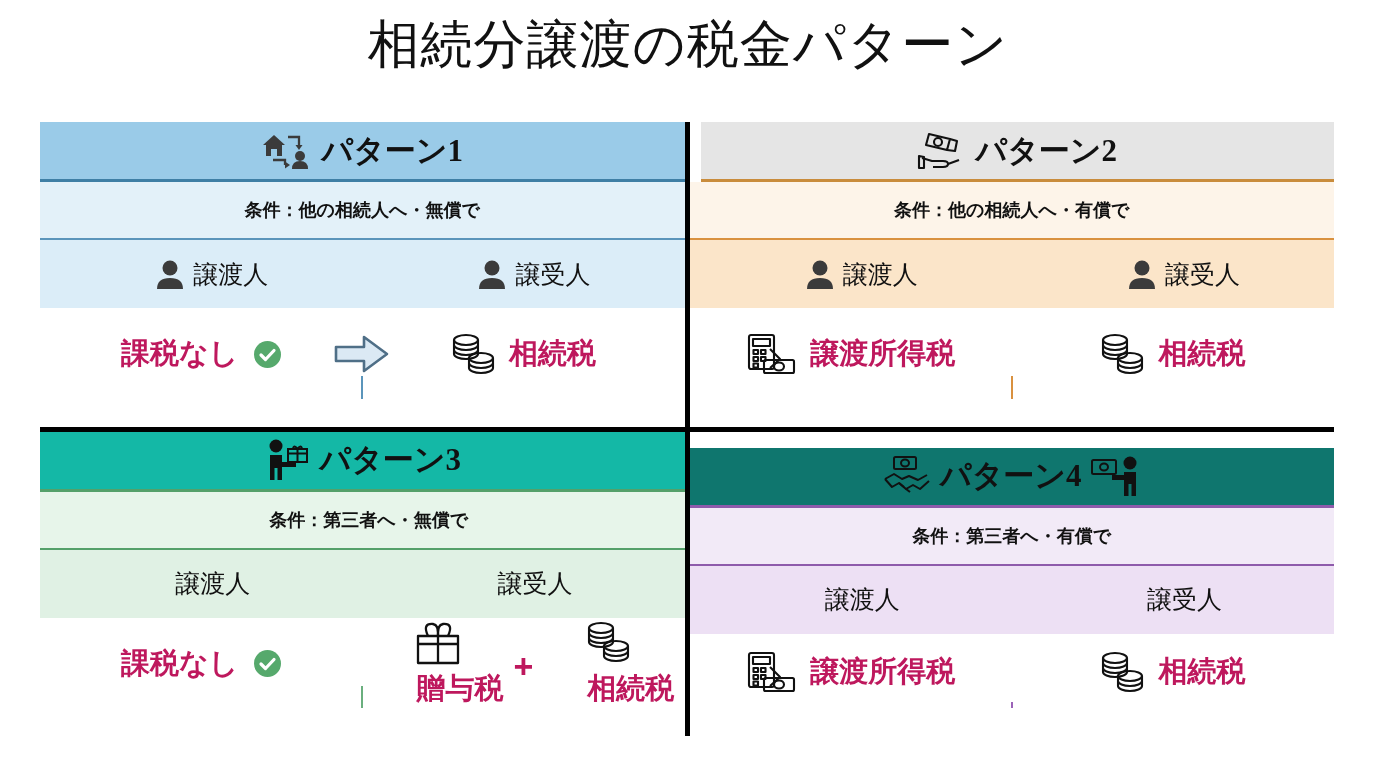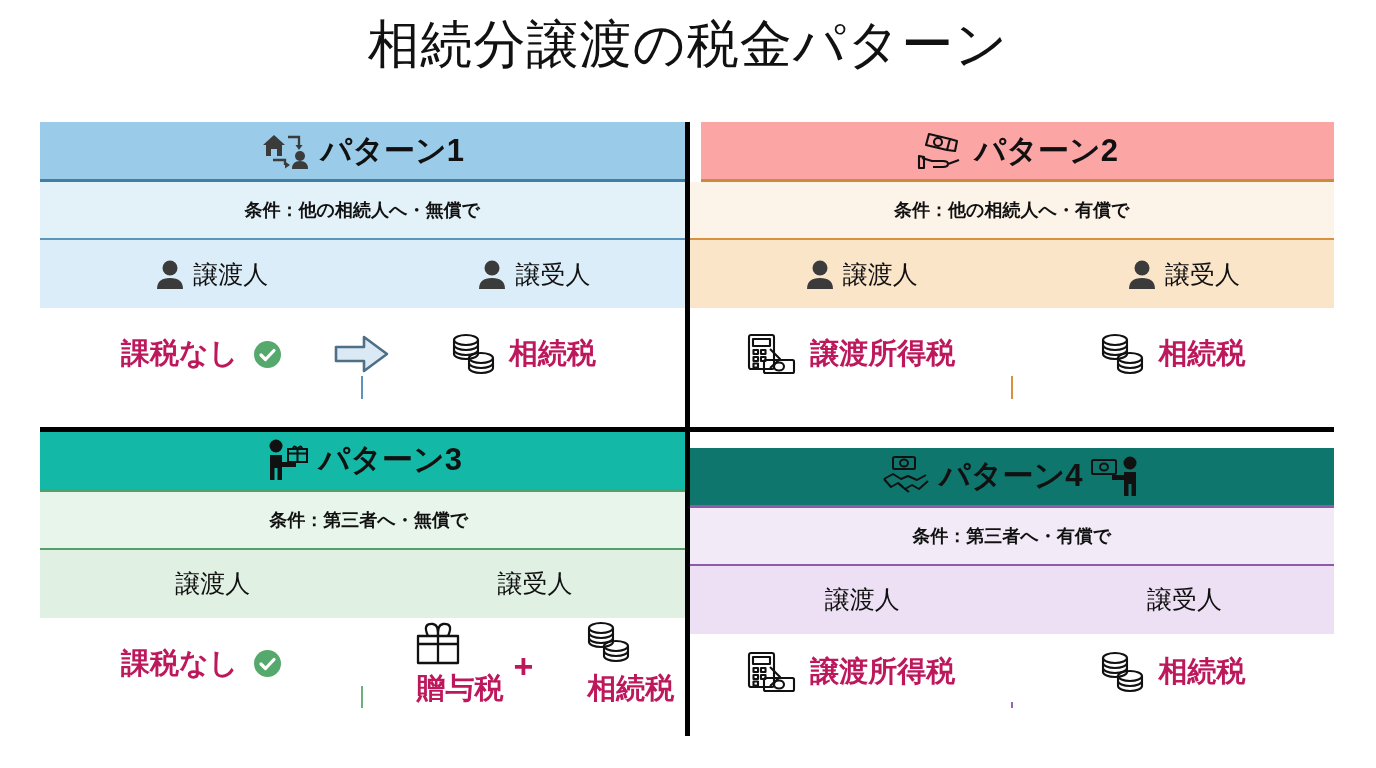--- a/index.html
+++ b/index.html
@@ -44,20 +44,21 @@
 
   
   .q-head{
     height:60px;
     display:flex;align-items:center;justify-content:center;
     gap:8px;
     font-size:31px;font-weight:700;
     color:#111;
     border-bottom:3px solid rgba(0,0,0,.18);
     box-sizing:border-box;
+    font-family:Liberation Serif, serif;
   }
   .q-head .label{white-space:nowrap;}
 
   
   .q-cond{
     height:58px;
     display:flex;align-items:center;justify-content:center;
     font-size:18px;font-weight:700;color:#111;
     box-sizing:border-box;
   }
@@ -124,21 +125,21 @@
     margin-top:-13px;
     z-index:4;
   }
 
   
   .p1 .q-head{background:#9ACBE8;border-bottom-color:#3f7fa5;}
   .p1 .q-cond{background:#E3F1F9;border-bottom:2px solid #5b95bb;}
   .p1 .q-roles{background:#DBEDF8;}
   .p1 .vdiv{background:#5b95bb;}
 
-  .p2 .q-head{background:#fca5a5;border-bottom-color:#c98c3c;margin-left:11px;}
+  .p2 .q-head{background:#e5e5e5;border-bottom-color:#c98c3c;margin-left:11px;}
   .p2 .q-cond{background:#FDF4E9;border-bottom:2px solid #d9913f;}
   .p2 .q-roles{background:#FBE5C9;}
   .p2 .vdiv{background:#d9913f;}
 
   .p3 .q-head{background:#14b8a6;border-bottom-color:#54a06a;}
   .p3 .q-cond{background:#E7F5EA;border-bottom:2px solid #54a06a;padding-left:13px;}
   .p3 .q-roles{background:#E0F1E4;}
   .p3 .vdiv{background:#6aaf7e;}
 
   .p4 .q-head{background:#0f766e;border-bottom-color:#8e5bab;margin-top:16px;}

